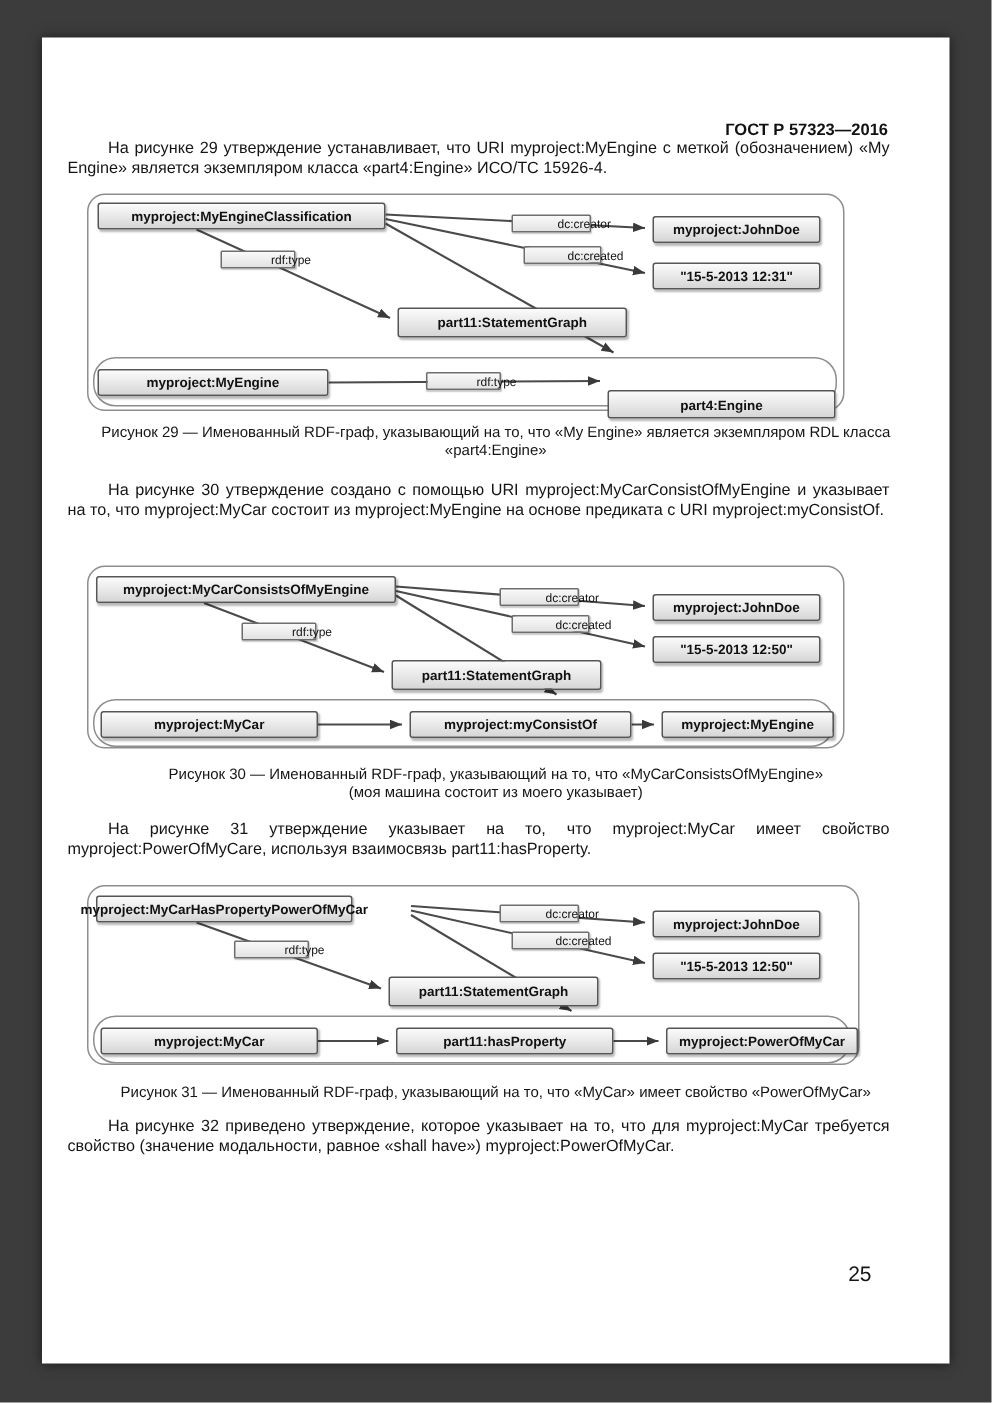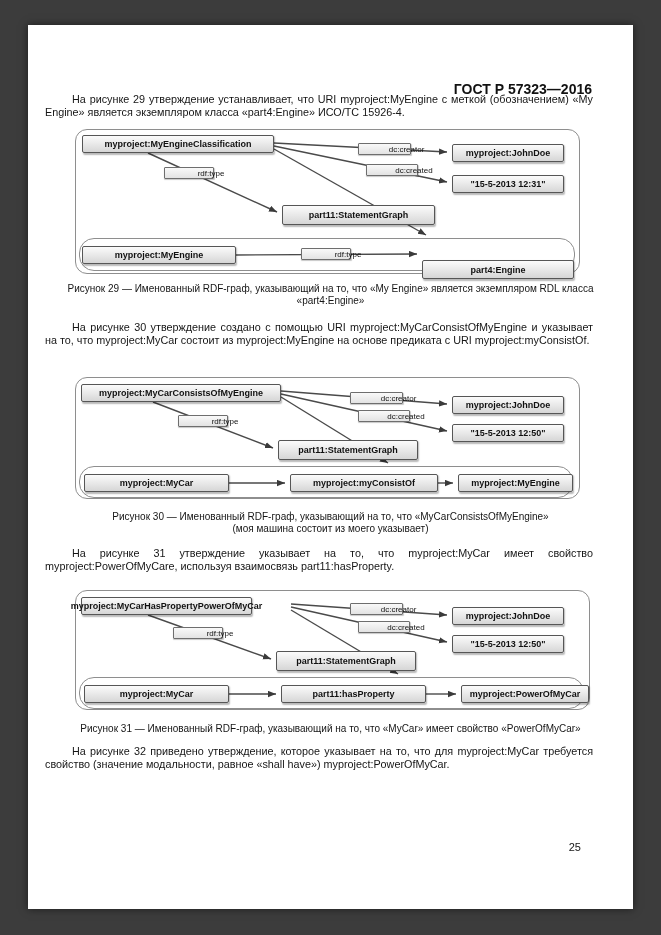--- a/index.html
+++ b/index.html
@@ -9,34 +9,34 @@
     font-family:"Liberation Sans", sans-serif;
     position:relative;
     overflow:hidden;
   }
   .page {
     position:absolute; left:28px; top:25px; width:605px; height:884px;
     background:#ffffff; box-shadow:0 0 8px rgba(0,0,0,.55);
   }
   .doc-header {
     position:absolute; top:56px; right:41px;
-    font-size:14px; font-weight:bold; color:#111;
+    font-size:11px; font-weight:bold; color:#111;
   }
   .para {
     position:absolute; left:17px; width:548px;
     font-size:10.8px; line-height:12.6px; text-align:justify;
     text-indent:27px; color:#151515;
   }
   .caption {
     position:absolute; left:0; width:100%; text-align:center;
     font-size:10px; line-height:12px; color:#151515;
   }
   .figure {
     position:absolute;
-    border:1.4px solid #8e8e8e; border-radius:12px; background:#fff;margin-left:17px;
+    border:1.4px solid #8e8e8e; border-radius:12px; background:#fff;
   }
   .arrows { position:absolute; left:0; top:0; z-index:1; }
   .arrows line { stroke:#4a4a4a; stroke-width:1.4; }
   .inner-rect {
     position:absolute; z-index:0;
     border:1.4px solid #8e8e8e; border-radius:15px; background:#fff;
   }
   .node {
     position:absolute; z-index:2;
     display:flex; align-items:center; justify-content:center;
@@ -48,21 +48,21 @@
   .pred {
     position:absolute; z-index:3;
     display:flex; align-items:center; justify-content:center;
     background:linear-gradient(180deg,#f9f9f9,#e3e3e3);
     border:1px solid #6e6e6e; border-radius:1px;
     box-shadow:0.5px 1px 1px rgba(0,0,0,.22);
     font-size:8px; color:#111; white-space:nowrap;padding-left:44px;
   }
   .page-number {
     position:absolute; top:816px; right:52px;
-    font-size:11px; color:#151515;margin-left:18px;
+    font-size:14px; color:#151515;margin-left:18px;
   }
 </style>
 </head>
 <body>
 
 <div class="page">
 
   <div class="doc-header">ГОСТ Р 57323—2016</div>
 
   <div class="para" style="top:68px;">На рисунке 29 утверждение устанавливает, что URI myproject:MyEngine с меткой (обозначением) «My Engine» является экземпляром класса «part4:Engine» ИСО/ТС 15926-4.</div>

